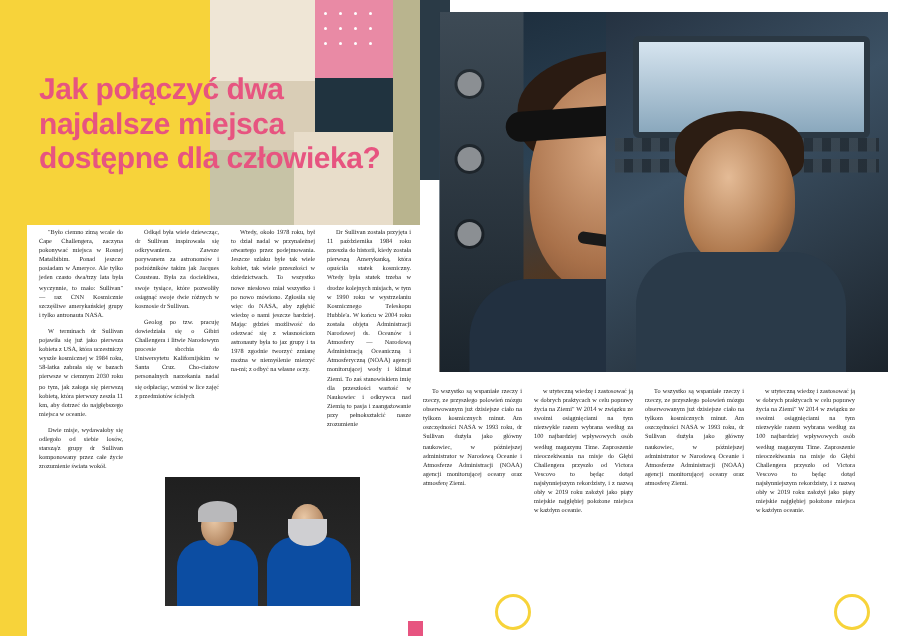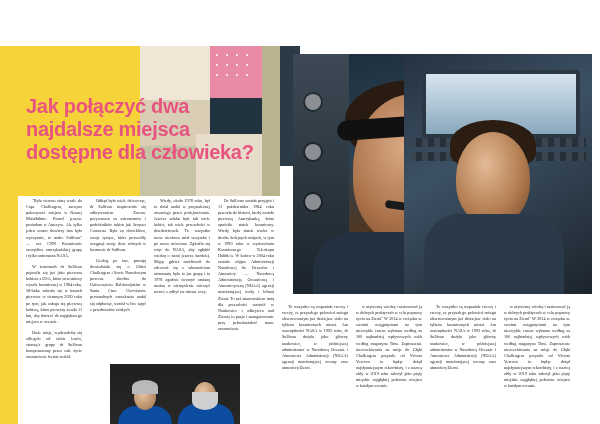--- a/index.html
+++ b/index.html
@@ -11,21 +11,20 @@
     height: 424px;
     background: #ffffff;
     font-family: "Liberation Serif", serif;
     overflow: hidden;
     position: relative;
   }
   .page {
     position: absolute;
     inset: 0;
     background: #ffffff;
-    margin-top: 46px;
   }
 
   
   .left-bar {
     position: absolute;
     left: 0; top: 0;
     width: 18px; height: 424px;
     background: #f7d33a;
   }
 

